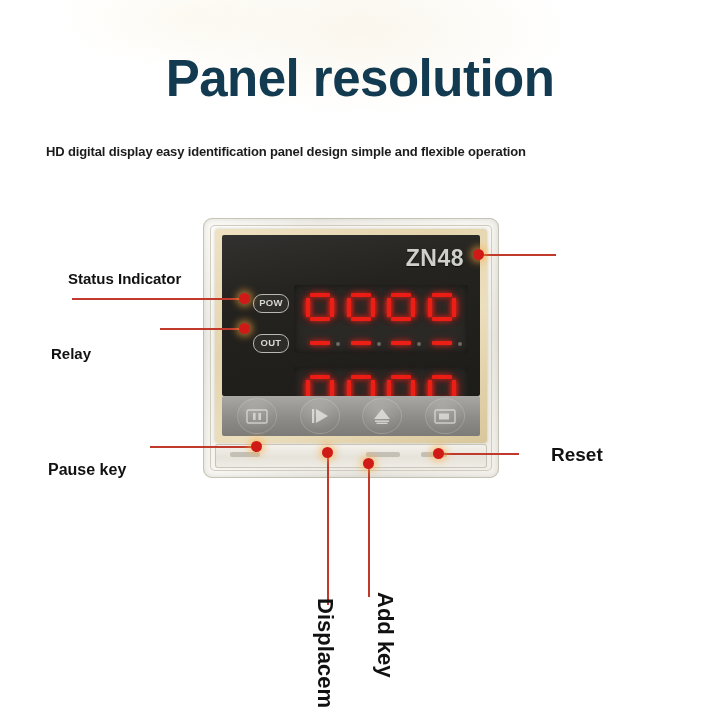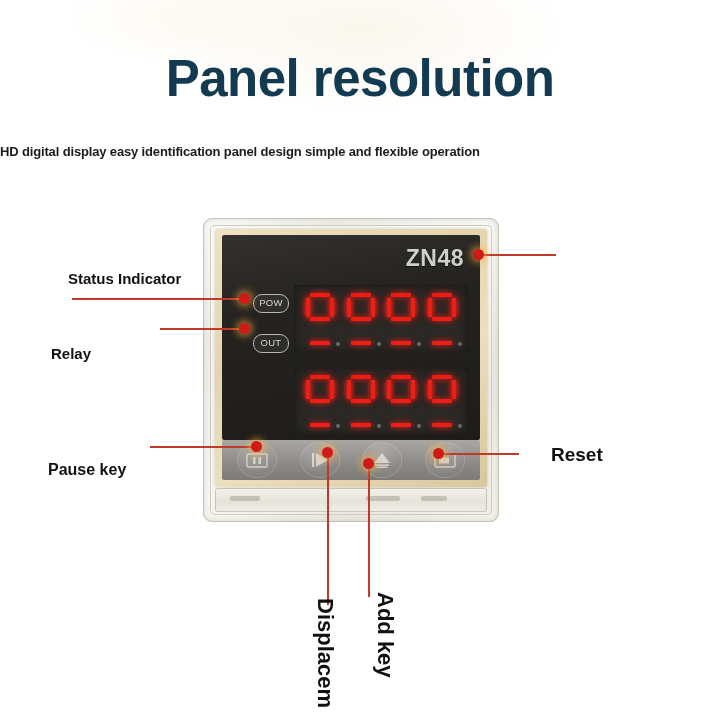--- a/index.html
+++ b/index.html
@@ -51,36 +51,36 @@
     letter-spacing: -0.5px;
     color: #123a50;
     line-height: 1.05;
     white-space: nowrap;
   }
   .page-subtitle {
     position: absolute;
     left: 0;
     top: 144px;
     width: 572px;
-    text-align: left;
+    text-align: center;
     font-family: "Liberation Sans", sans-serif;
     font-weight: 600;
     font-size: 13px;
     color: #1c1c1c;
     letter-spacing: -0.15px;
     white-space: nowrap;
   }
 
   
   .device {
     position: absolute;
     left: 203px;
     top: 218px;
     width: 296px;
-    height: 304px;
+    height: 260px;
   }
 
   
   .bezel-outer {
     position: absolute;
     inset: 0;
     border-radius: 9px;
     background: linear-gradient(135deg, #fbfaf7 0%, #eeece6 22%, #f7f6f2 48%, #e9e7e0 74%, #f4f2ed 100%);
     box-shadow: inset 0 0 6px rgba(150,145,130,0.35);
   }
@@ -153,21 +153,21 @@
     position: absolute;
     left: 16px;
     top: 4px;
     width: 34px;
     height: 17px;
     border-radius: 9px;
     border: 1.4px solid #b9b8b2;
     background: rgba(255,255,255,0.05);
     color: #d8d7d1;
     font-family: "Liberation Sans", sans-serif;
-    font-weight: 400;
+    font-weight: 700;
     font-size: 9.5px;
     line-height: 16px;
     text-align: center;
     letter-spacing: 0.3px;
   }
 
   
   .seg-window {
     position: absolute;
     left: 72px;

